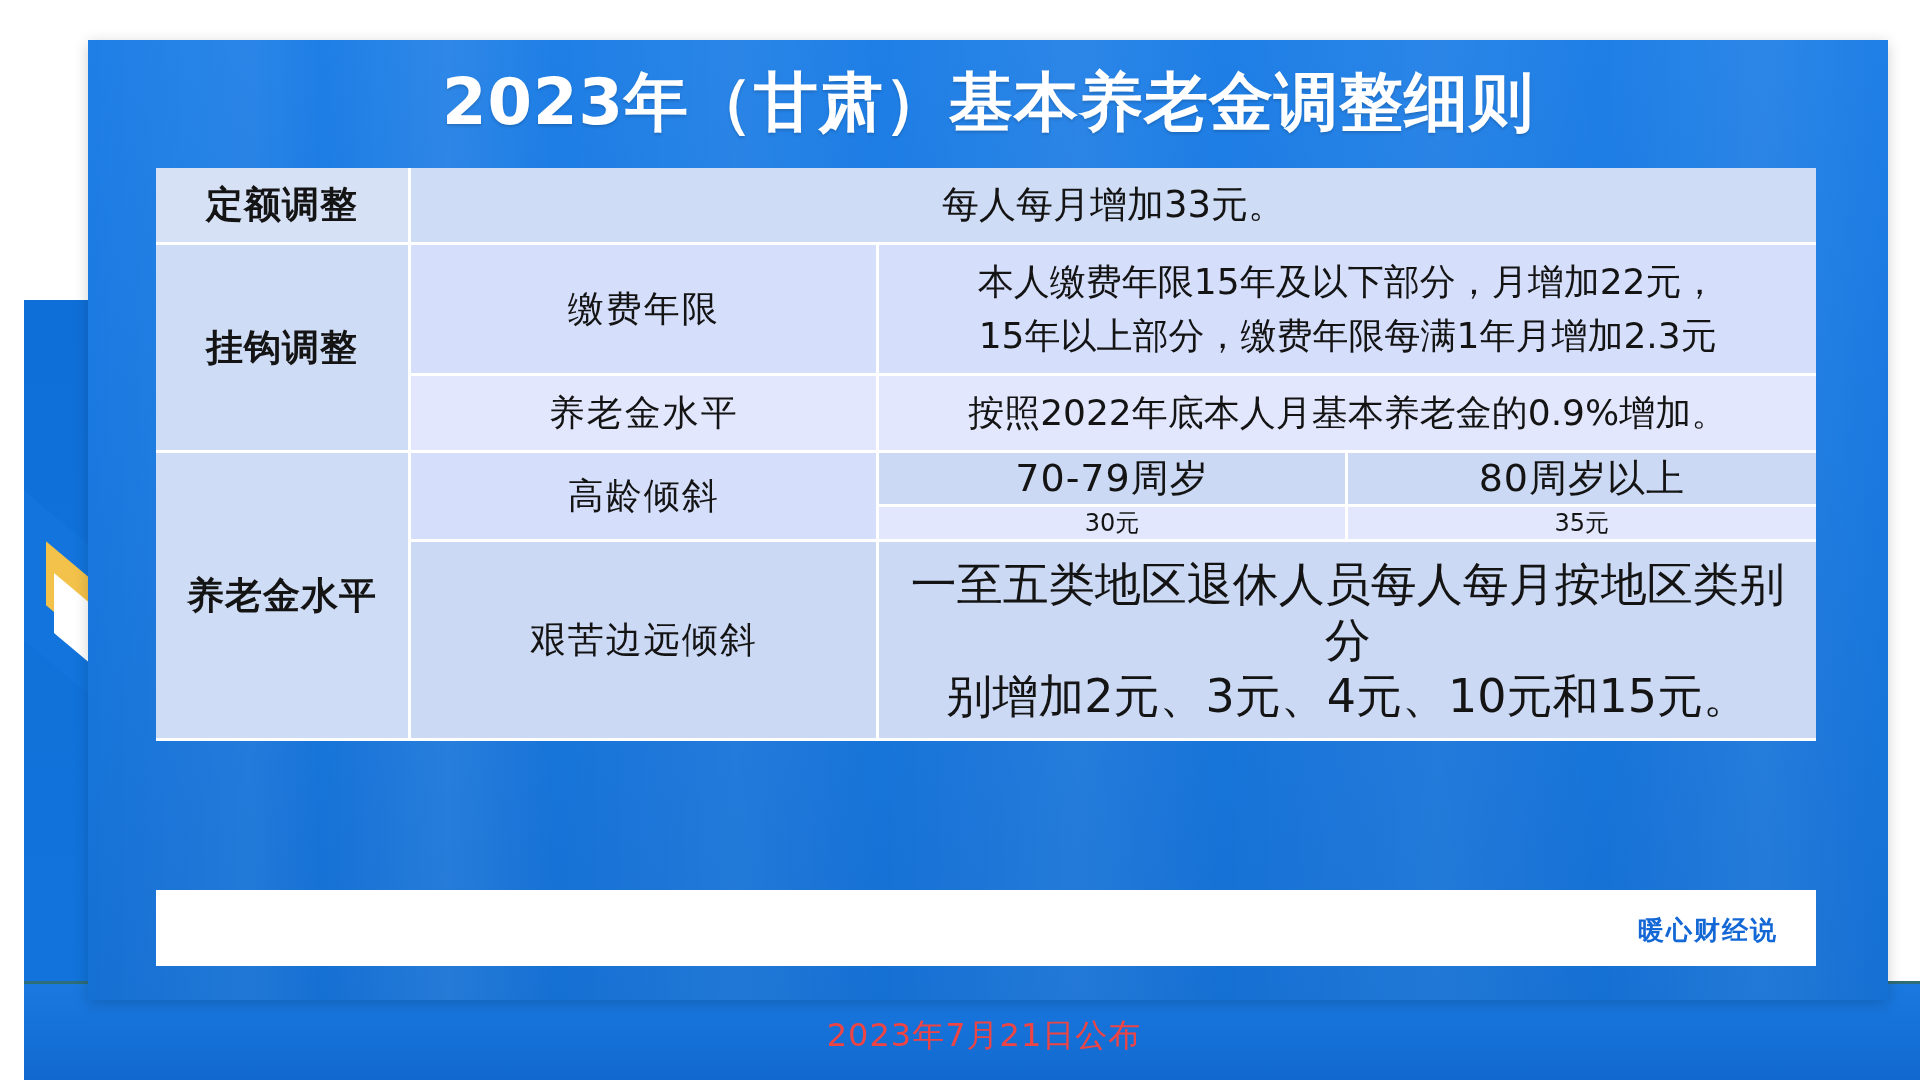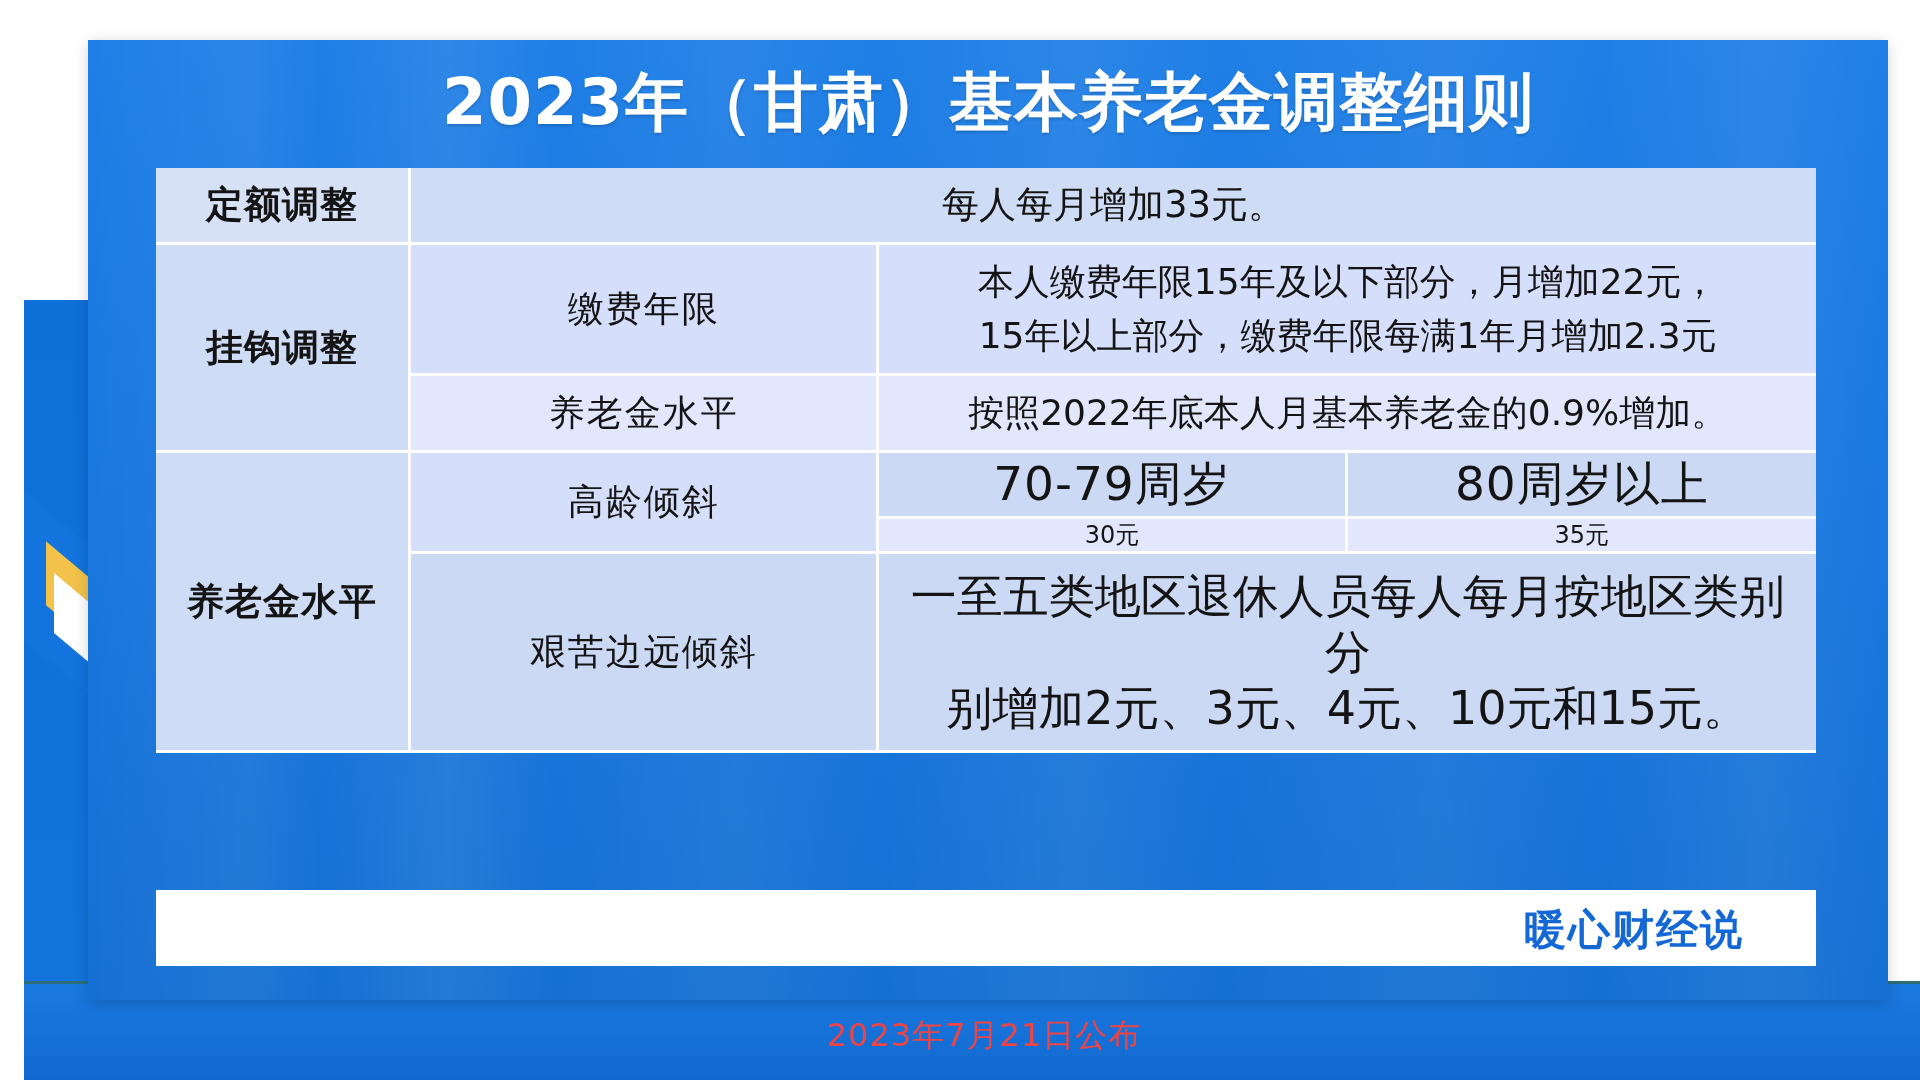--- a/index.html
+++ b/index.html
@@ -158,21 +158,21 @@
   }
   .c-val-light { background: #e2e7fd; }
   .c-sub-light { background: #e2e7fd; }
   .c-cat-row1 { background: #d7e1f6; }
   .c-val-row1 {
     background: #cfdcf5;
     font-size: 37px;
   }
   .c-age-head {
     background: #ccd9f4;
-    font-size: 47px;
+    font-size: 38px;
     letter-spacing: 1px;
   }
   .c-age-val {
     background: #e2e7fd;
     font-size: 24px;
   }
   .c-hard-sub { background: #ccd9f4; }
   .c-hard-val {
     background: #ccd9f4;
     font-size: 46px;
@@ -183,24 +183,24 @@
   
   .card-footer {
     position: absolute;
     left: 68px; top: 850px;
     width: 1660px; height: 76px;
     background: #ffffff;
     border-top: 3px solid #ffffff;
   }
   .watermark {
     position: absolute;
-    right: 72px; top: 50%;
+    right: 38px; top: 50%;
     transform: translateY(-50%);
     color: #1468d6;
-    font-size: 42px;
+    font-size: 26px;
     font-weight: 700;
     letter-spacing: 2px;
     white-space: nowrap;
   }
 
   .publish-date {
     position: absolute;
     left: 0; bottom: 22px;
     width: 1920px;
     text-align: center;

